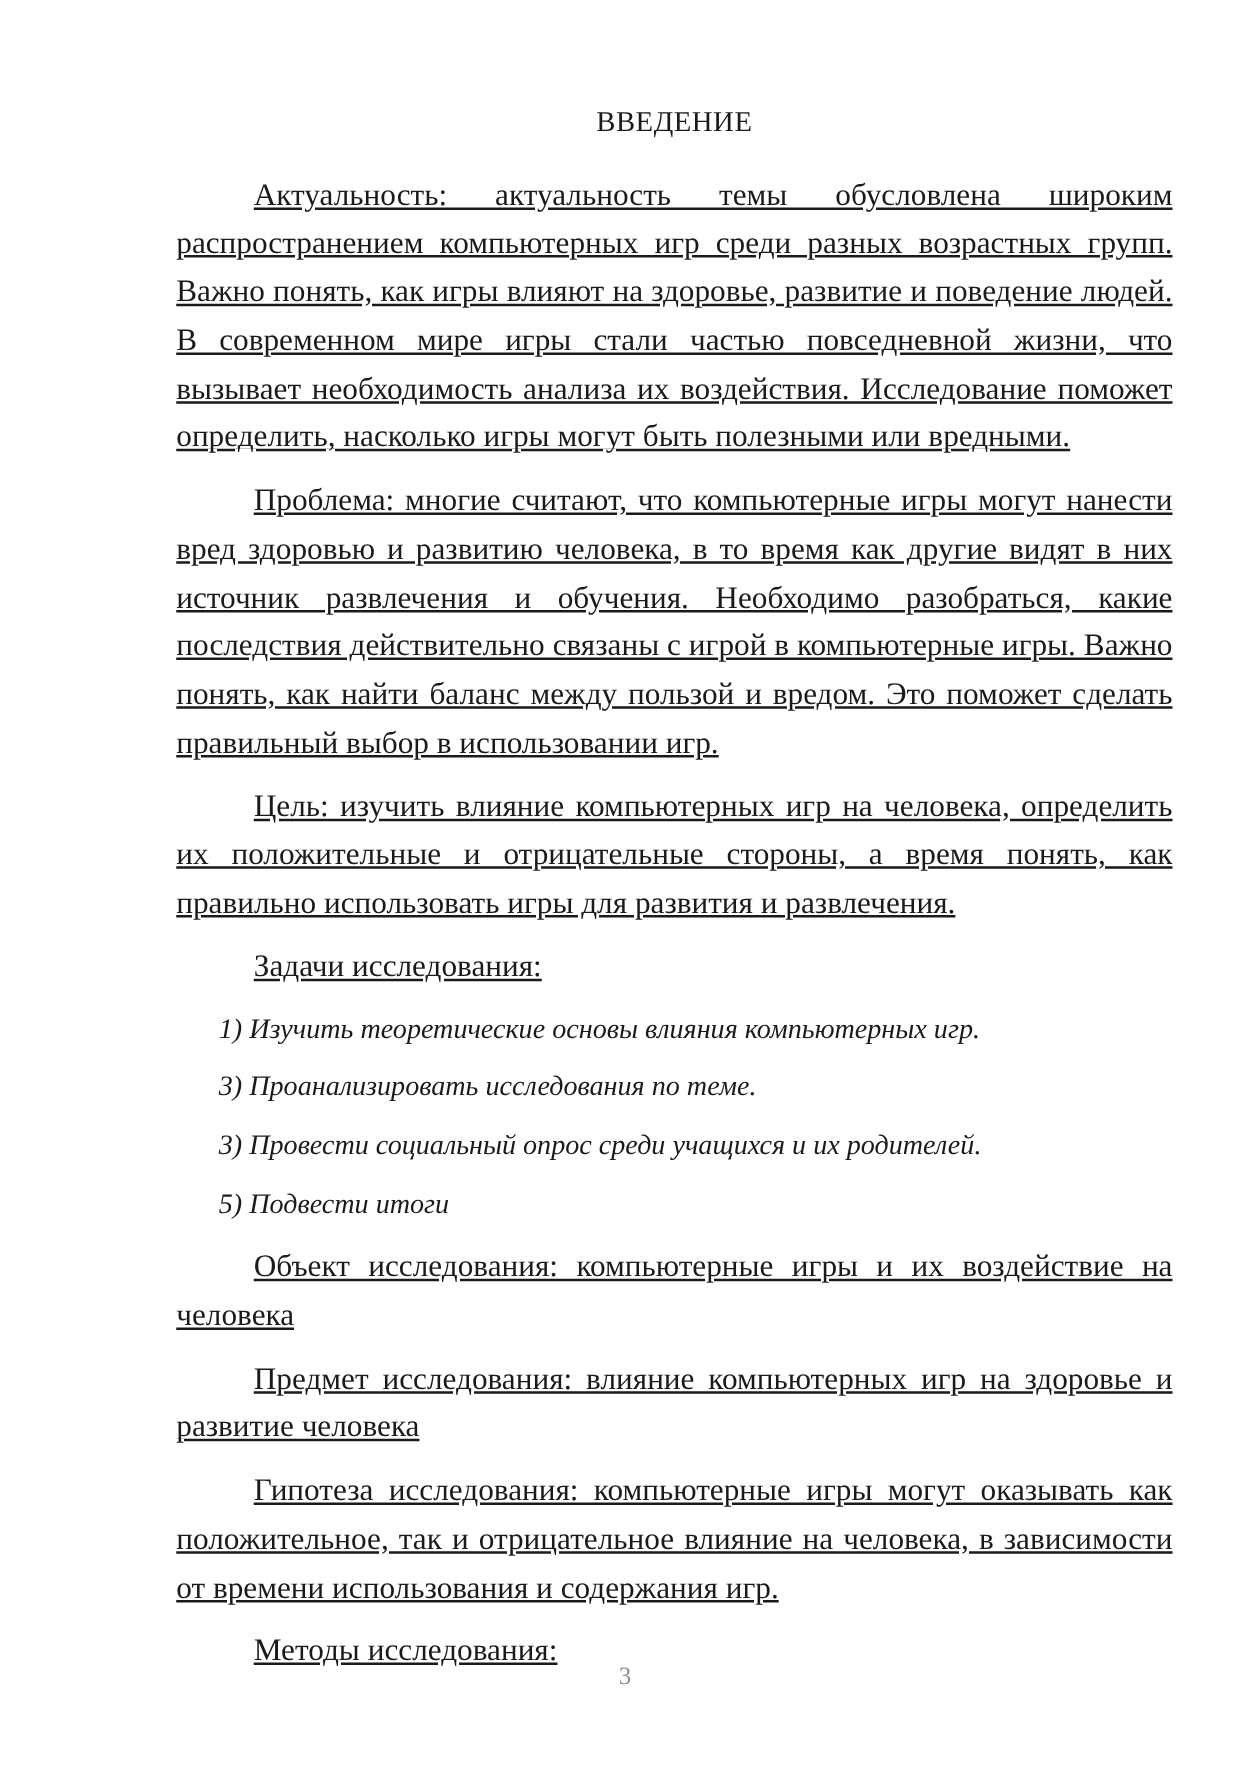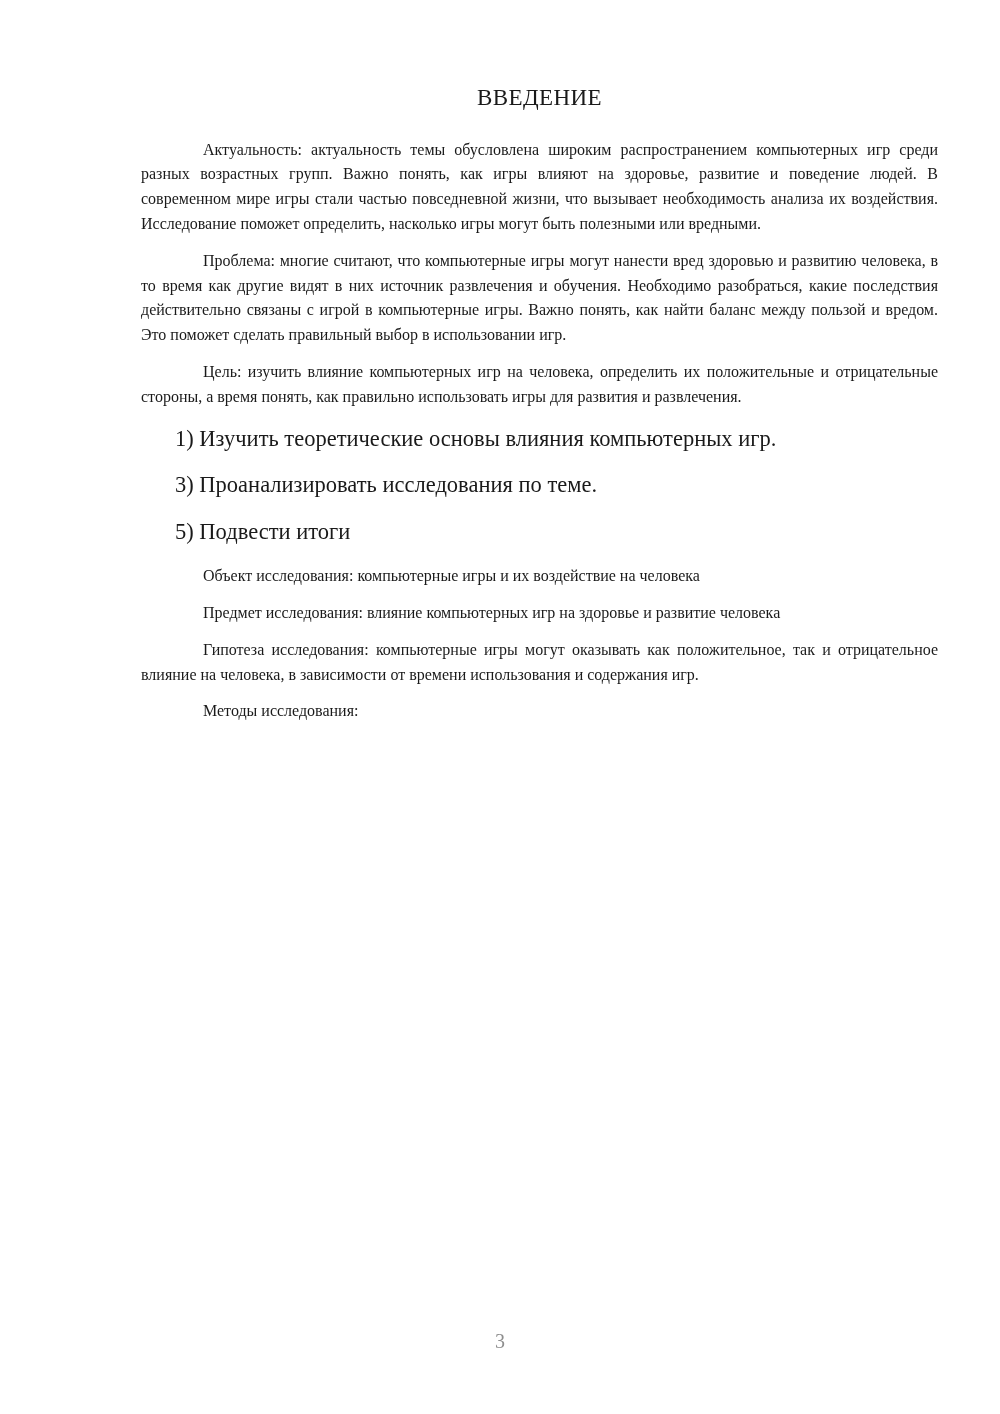--- a/index.html
+++ b/index.html
@@ -31,38 +31,40 @@
   .doc-title {
     font-size: 23px;
     font-weight: normal;
     text-align: center;
     letter-spacing: 0.4px;
     margin: 0 0 26px 0;
     line-height: 1.2;
   }
 
   .para {
-    font-size: 16px;
+    font-size: 25px;
     line-height: 1.55;
     text-align: justify;
     text-align-last: left;
     text-justify: inter-word;
     margin: 0 0 12px 0;
     text-indent: 62px;
     hyphens: none;
+    text-decoration: underline;
   }
 
   .para:last-of-type {
     margin-bottom: 4px;
   }
 
   .list {
     list-style: none;
     margin: 0;
     padding: 0;
+    font-style: italic;
   }
 
   .list-item {
     font-size: 22.5px;
     line-height: 1.55;
     text-align: left;
     margin: 0 0 12px 0;
     padding-left: 34px;
     text-indent: 0;
   }
@@ -90,24 +92,26 @@
   <div class="content">
 
     <h1 class="doc-title">ВВЕДЕНИЕ</h1>
 
     <p class="para">Актуальность: актуальность темы обусловлена широким распространением компьютерных игр среди разных возрастных групп. Важно понять, как игры влияют на здоровье, развитие и поведение людей. В современном мире игры стали частью повседневной жизни, что вызывает необходимость анализа их воздействия. Исследование поможет определить, насколько игры могут быть полезными или вредными.</p>
 
     <p class="para">Проблема: многие считают, что компьютерные игры могут нанести вред здоровью и развитию человека, в то время как другие видят в них источник развлечения и обучения. Необходимо разобраться, какие последствия действительно связаны с игрой в компьютерные игры. Важно понять, как найти баланс между пользой и вредом. Это поможет сделать правильный выбор в использовании игр.</p>
 
     <p class="para">Цель: изучить влияние компьютерных игр на человека, определить их положительные и отрицательные стороны, а время понять, как правильно использовать игры для развития и развлечения.</p>
 
+    <p class="para">Задачи исследования:</p>
 
     <ul class="list">
       <li class="list-item">1) Изучить теоретические основы влияния компьютерных игр.</li>
       <li class="list-item">3) Проанализировать исследования по теме.</li>
+      <li class="list-item">3) Провести социальный опрос среди учащихся и их родителей.</li>
       <li class="list-item">5) Подвести итоги</li>
     </ul>
 
     <div class="block-gap"></div>
 
     <p class="para">Объект исследования: компьютерные игры и их воздействие на человека</p>
 
     <p class="para">Предмет исследования: влияние компьютерных игр на здоровье и развитие человека</p>
 
     <p class="para">Гипотеза исследования: компьютерные игры могут оказывать как положительное, так и отрицательное влияние на человека, в зависимости от времени использования и содержания игр.</p>

